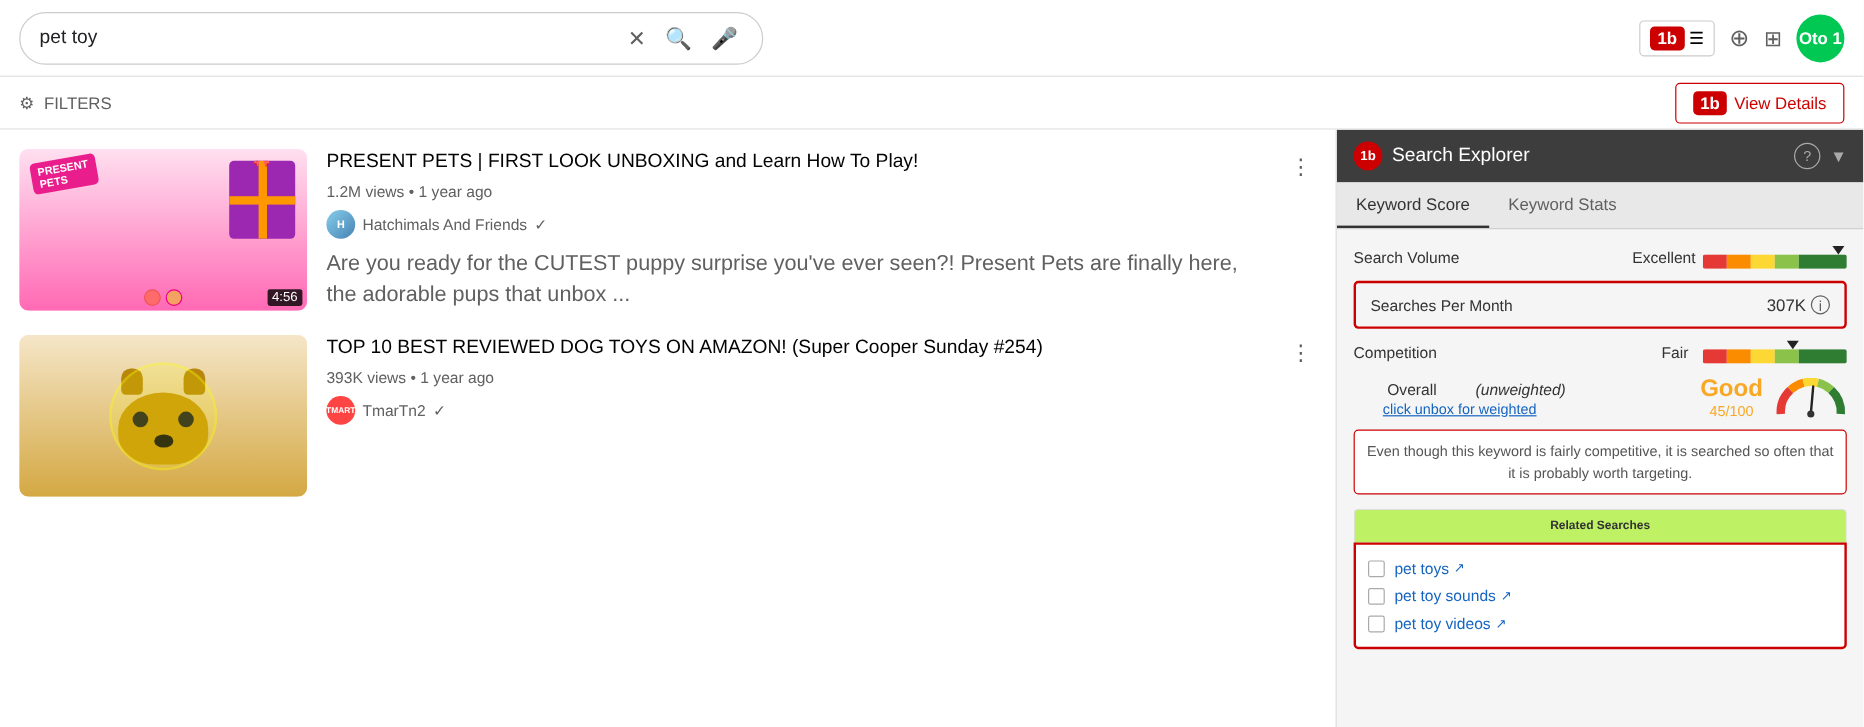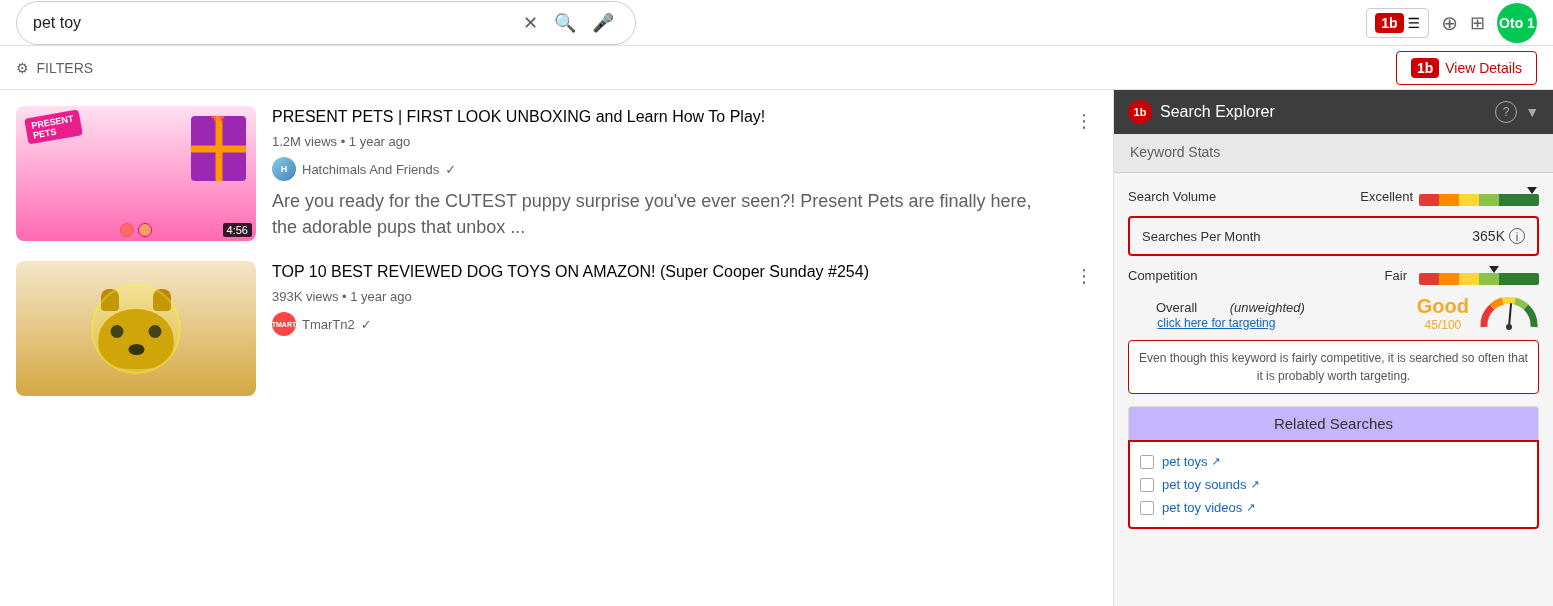--- a/index.html
+++ b/index.html
@@ -6,21 +6,21 @@
     body { font-family: 'Arial', sans-serif; background: #f9f9f9; display: flex; flex-direction: column; height: 606px; overflow: hidden; }
 
     
     .top-bar {
       display: flex;
       align-items: center;
       background: #fff;
       padding: 8px 16px;
       border-bottom: 1px solid #e0e0e0;
       gap: 12px;
-      height: 46px;
+      height: 64px;
       position: relative;
     }
     .search-bar {
       display: flex;
       align-items: center;
       border: 1px solid #ccc;
       border-radius: 24px;
       padding: 6px 16px;
       flex: 1;
       max-width: 620px;
@@ -471,24 +471,24 @@
       font-size: 12px;
       color: #555;
       line-height: 1.5;
       margin-bottom: 12px;
       background: #fff;
     }
 
     
     .related-section {}
     .related-title {
-      font-size: 15px;
-      font-weight: 400;
-      color: #333;
-      background: #c4b5fd;
+      font-size: 10px;
+      font-weight: 700;
+      color: #333;
+      background: #bef264;
       padding: 8px 12px;
       border-radius: 4px 4px 0 0;
       border: 1px solid #ddd;
       border-bottom: none;
     }
     .related-box {
       border: 2px solid #cc0000;
       border-radius: 0 0 4px 4px;
       padding: 8px 10px;
       background: #fff;
@@ -658,20 +658,21 @@
   </div>
 
   <div class="right-panel">
     <div class="panel-header">
       <div class="panel-logo">1b</div>
       <span class="panel-title">Search Explorer</span>
       <button class="panel-help">?</button>
       <span class="panel-chevron">▼</span>
     </div>
     <div class="panel-tabs">
+      <div class="panel-tab active">Keyword Score</div>
       <div class="panel-tab inactive">Keyword Stats</div>
     </div>
     <div class="panel-body">
 
       <div class="score-row">
         <span class="score-label">Search Volume</span>
         <div class="progress-bar-container">
           <span class="score-excellent">Excellent</span>
           <div class="color-bar-wrapper">
             <div class="pointer-row">
@@ -684,21 +685,21 @@
               <div class="bar-lightgreen"></div>
               <div class="bar-green"></div>
             </div>
           </div>
         </div>
       </div>
 
       <div class="searches-box">
         <span class="searches-label">Searches Per Month</span>
         <div class="searches-value">
-          <span>365K</span>
+          <span>307K</span>
           <div class="info-icon">ℹ</div>
         </div>
       </div>
 
       <div class="competition-row">
         <span class="comp-label">Competition</span>
         <div class="comp-right">
           <span class="comp-fair">Fair</span>
           <div class="comp-bar-wrapper">
             <div class="comp-pointer-row">
@@ -714,21 +715,21 @@
           </div>
         </div>
       </div>
 
       <div class="overall-section">
         <div class="overall-left">
           <div>
             <span class="overall-title">Overall</span>
             <span class="overall-title" style="font-style:italic;"> <span>(unweighted)</span></span>
           </div>
-          <div class="overall-subtitle">click here for targeting</div>
+          <div class="overall-subtitle">click unbox for weighted</div>
         </div>
         <div class="overall-right">
           <div>
             <div class="overall-score-text">Good</div>
             <div class="overall-score-sub">45/100</div>
           </div>
 
           <div class="gauge-container">
             <svg class="gauge-svg" viewBox="0 0 60 34">
 

